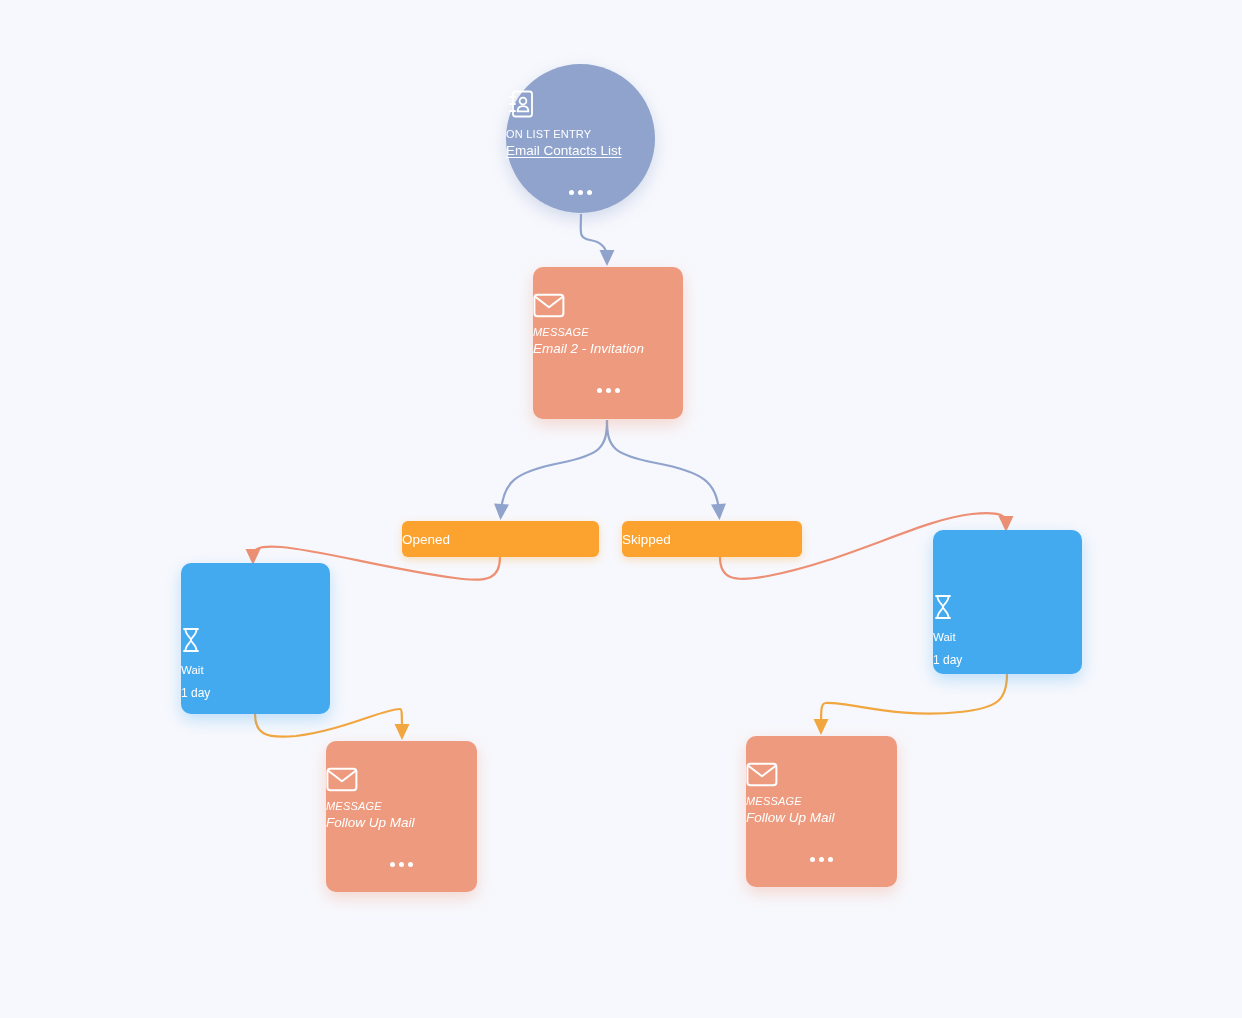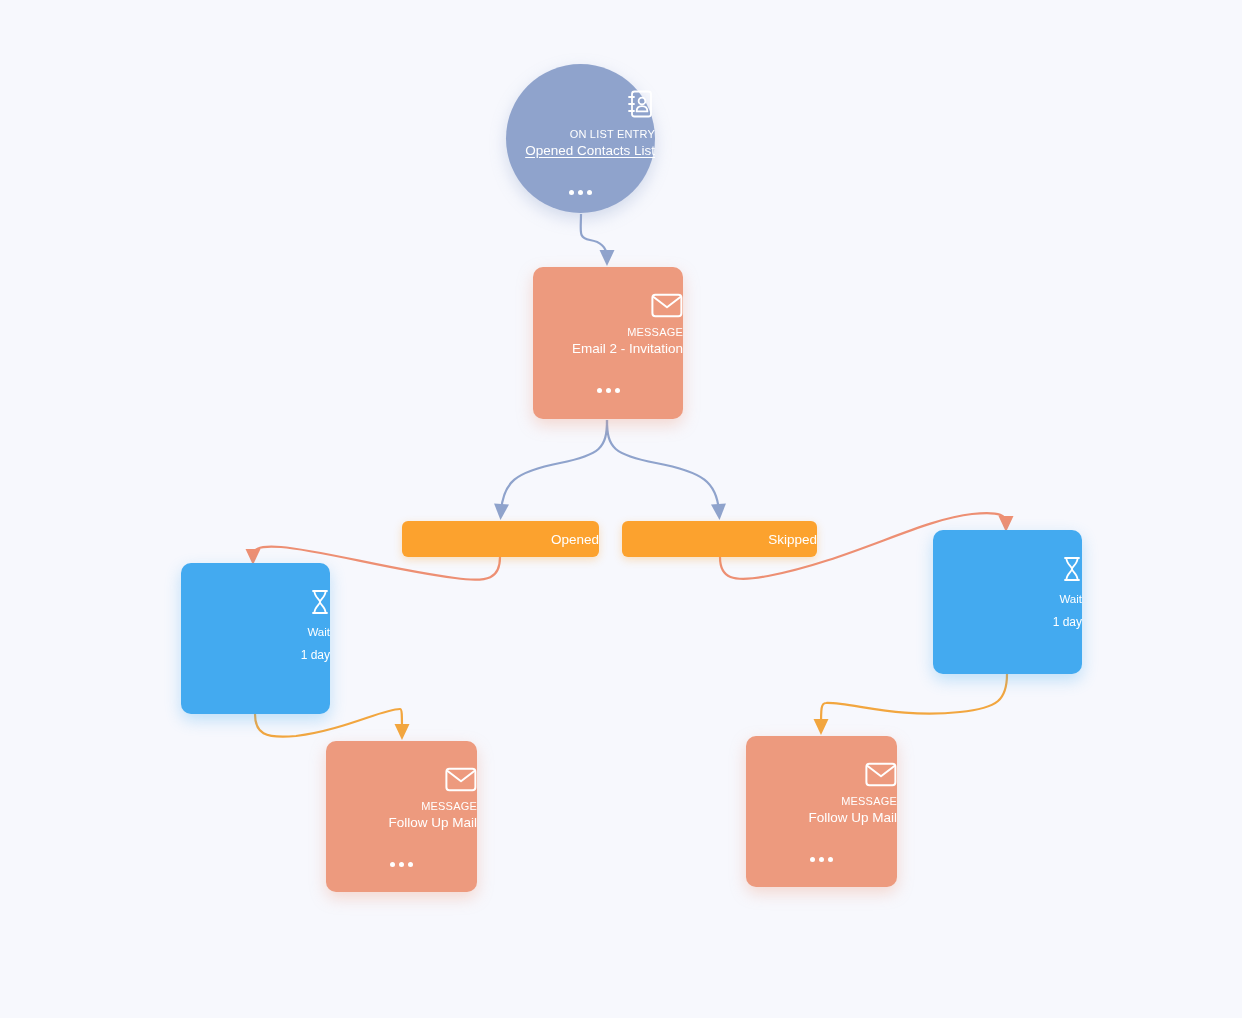--- a/index.html
+++ b/index.html
@@ -29,21 +29,21 @@
     height: 1018px;
     pointer-events: none;
   }
 
   
   .node {
     position: absolute;
     box-sizing: border-box;
     display: flex;
     flex-direction: column;
-    align-items: flex-end;
+    align-items: flex-start;
     color: #ffffff;
     text-align: center;
     user-select: none;
   }
 
   
   .node-trigger {
     left: 506px;
     top: 64px;
     width: 149px;
@@ -54,20 +54,21 @@
     justify-content: flex-start;
     padding-top: 24px;
   }
 
   
   .node-message {
     background: #ed9a7e;
     border-radius: 10px;
     box-shadow: 0 6px 16px rgba(237,154,126,0.35);
     padding-top: 26px;
+    font-style: italic;
   }
   .node-message.msg-main {
     left: 533px;
     top: 267px;
     width: 150px;
     height: 152px;
   }
   .node-message.msg-followup-left {
     left: 326px;
     top: 741px;
@@ -79,21 +80,21 @@
     top: 736px;
     width: 151px;
     height: 151px;
   }
 
   
   .node-wait {
     background: #43aaf0;
     border-radius: 10px;
     box-shadow: 0 6px 16px rgba(67,170,240,0.32);
-    padding-top: 26px;
+    padding-top: 64px;
   }
   .node-wait.wait-left {
     left: 181px;
     top: 563px;
     width: 149px;
     height: 151px;
   }
   .node-wait.wait-right {
     left: 933px;
     top: 530px;
@@ -101,31 +102,30 @@
     height: 144px;
   }
 
   
   .node-branch {
     background: #fca22e;
     border-radius: 6px;
     height: 36px;
     justify-content: center;
     box-shadow: 0 3px 9px rgba(252,162,46,0.30);
-    padding-left: 48px;
   }
   .node-branch.branch-opened {
     left: 402px;
     top: 521px;
     width: 197px;
   }
   .node-branch.branch-skipped {
     left: 622px;
     top: 521px;
-    width: 195px;
+    width: 180px;
   }
 
   
   .node-kind {
     font-size: 11px;
     letter-spacing: 0.2px;
     line-height: 14px;
     margin-top: 7px;
   }
   .node-title {
@@ -219,21 +219,21 @@
   <div class="node node-trigger">
     <span class="node-icon">
       <svg width="30" height="32" viewBox="0 0 30 32" fill="none" stroke="#ffffff" stroke-width="1.8" stroke-linecap="round" stroke-linejoin="round">
         <rect x="7" y="3.5" width="19" height="25" rx="2.5"></rect>
         <circle cx="17" cy="13" r="3.4"></circle>
         <path d="M11.6,23.4 C11.6,19.9 14,18.2 17,18.2 C20,18.2 22.4,19.9 22.4,23.4 Z"></path>
         <path d="M4,9 L9,9 M4,16 L9,16 M4,23 L9,23"></path>
       </svg>
     </span>
     <span class="node-kind">ON LIST ENTRY</span>
-    <span class="node-title">Opened Contacts List</span>
+    <span class="node-title">Email Contacts List</span>
     <span class="node-menu">
       <span></span>
         <span></span>
         <span></span>
     </span>
   </div>
 
   <div class="node node-message msg-main">
     <span class="node-icon">
       <svg width="32" height="25" viewBox="0 0 32 25" fill="none" stroke="#ffffff" stroke-width="2" stroke-linecap="round" stroke-linejoin="round">

